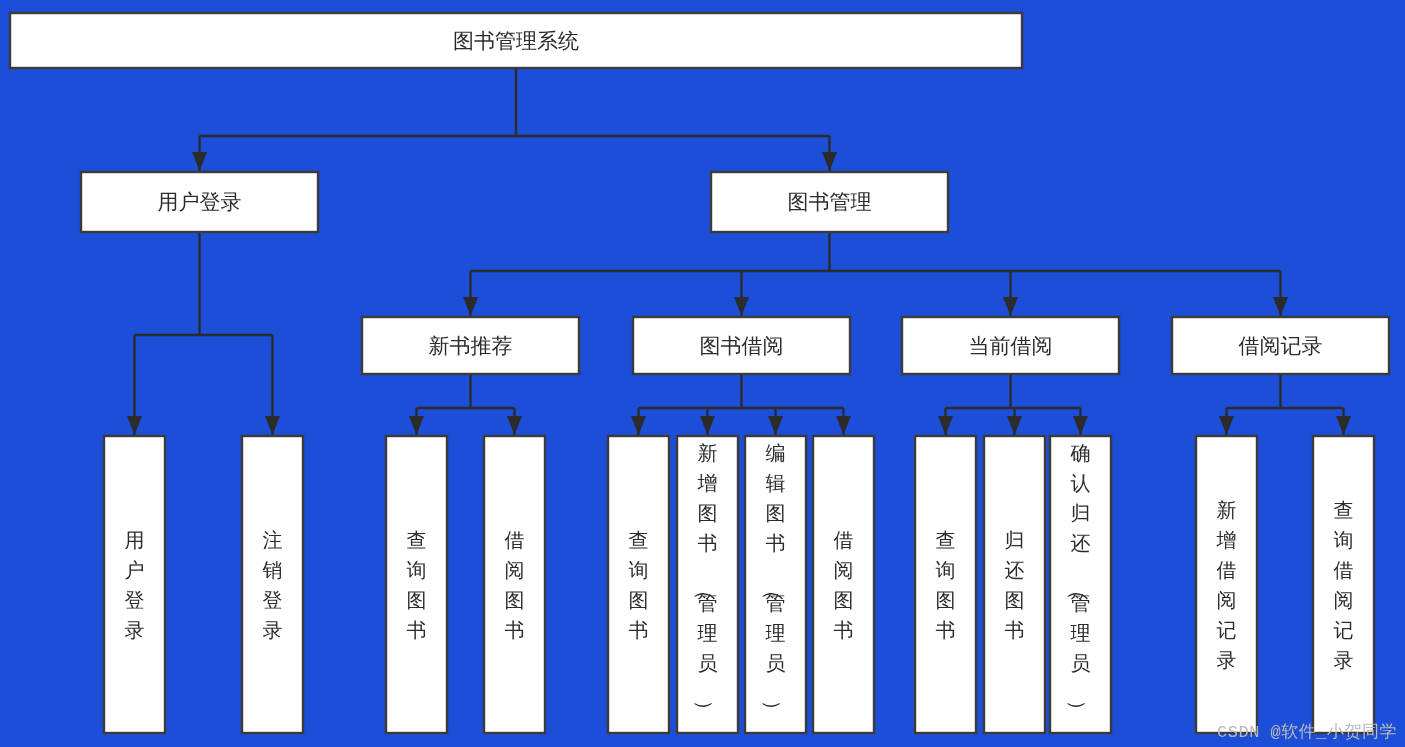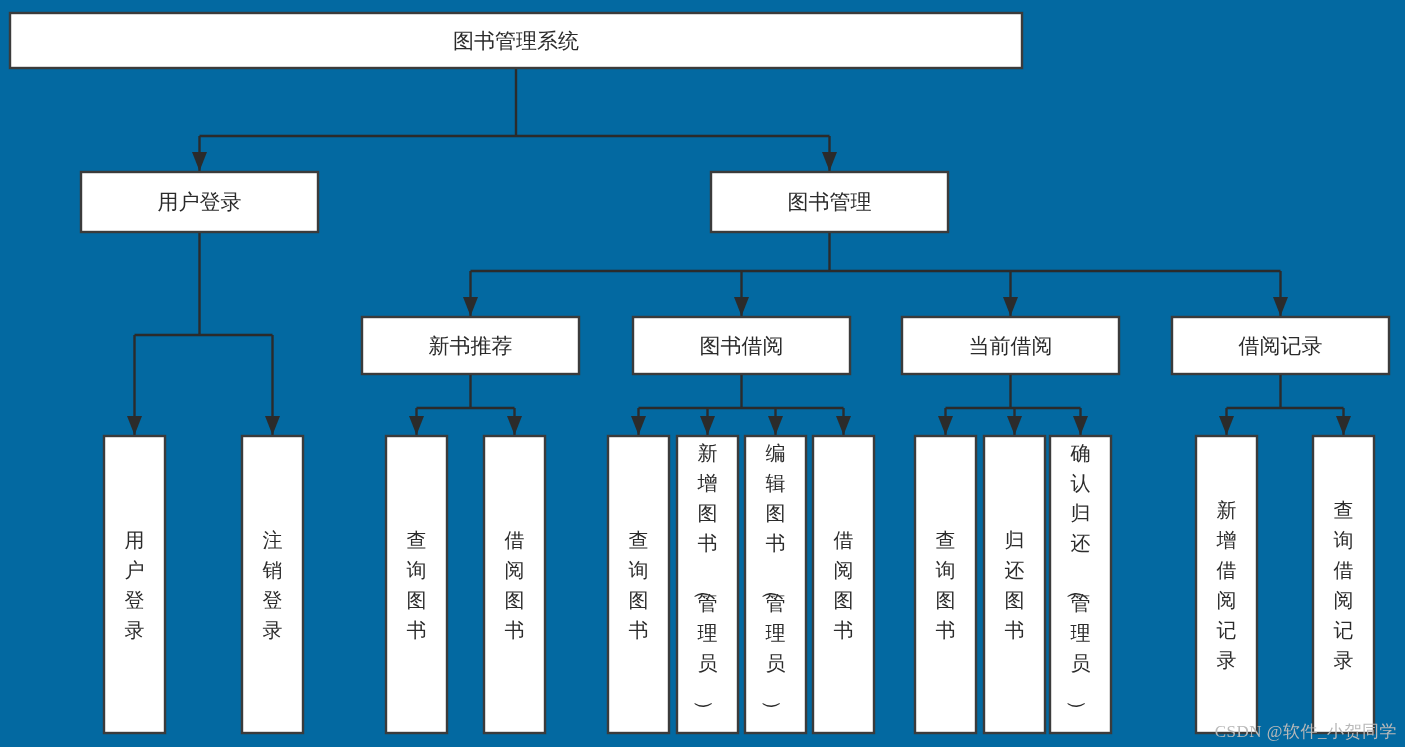--- a/index.html
+++ b/index.html
@@ -11,21 +11,21 @@
   body {
     width: 1405px;
     height: 747px;
     font-family: "DejaVu Sans", "Liberation Sans", sans-serif;
     overflow: hidden;
   }
   #diagram-root {
     position: relative;
     width: 1405px;
     height: 747px;
-    background: #0369a1;
+    background: #1d4ed8;
   }
   svg.diagram-canvas {
     position: absolute;
     left: 0;
     top: 0;
     width: 1405px;
     height: 747px;
     display: block;
   }
   .node-box {
@@ -53,21 +53,21 @@
   .node-label-v {
     font-family: "DejaVu Sans", "Liberation Sans", sans-serif;
     font-size: 20px;
     fill: #2b2b2b;
     text-anchor: middle;
   }
   .watermark-text {
     position: absolute;
     right: 8px;
     bottom: 4px;
-    font-family: Liberation Serif, serif;
+    font-family: Liberation Mono, monospace;
     font-size: 17px;
     color: #b9b9b9;
     white-space: nowrap;
     letter-spacing: 0.5px;
     pointer-events: none;
   }
 </style>
 </head>
 <body>
 

